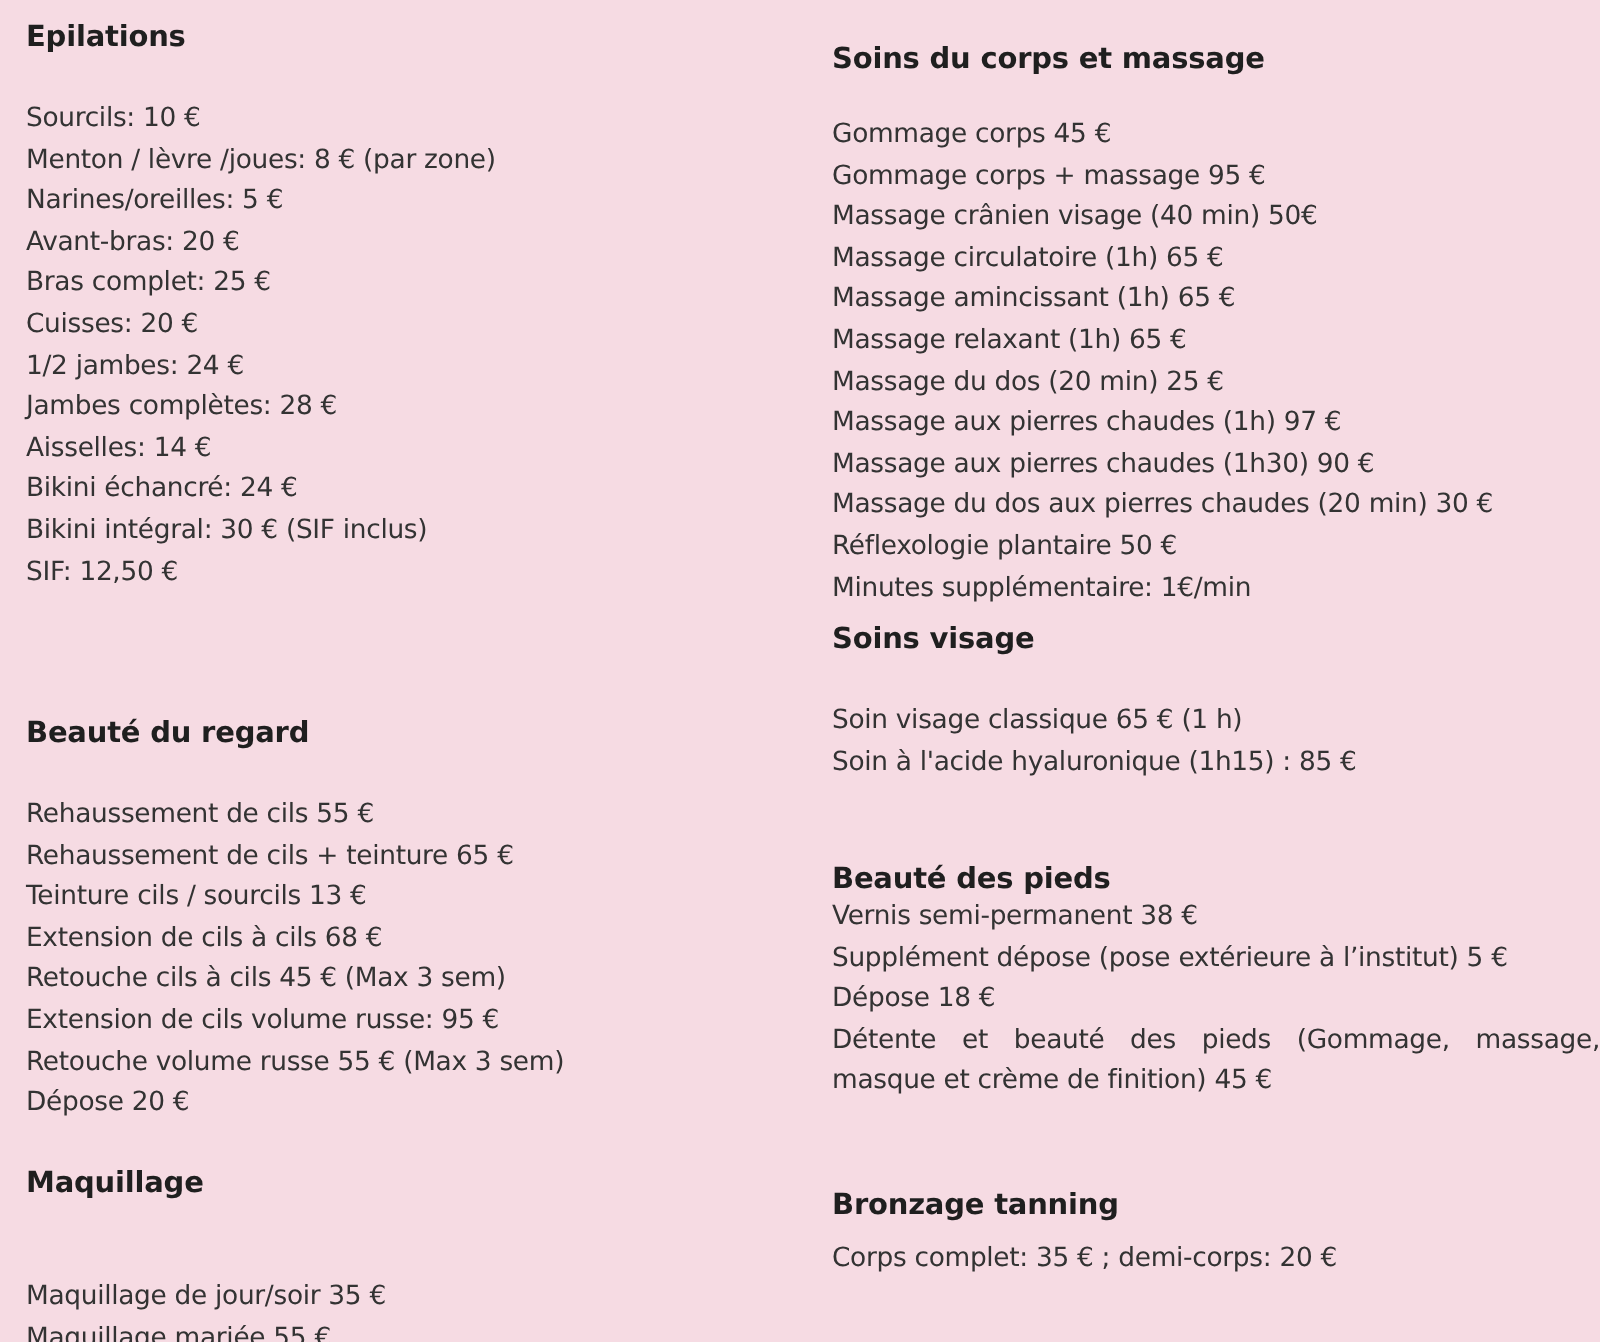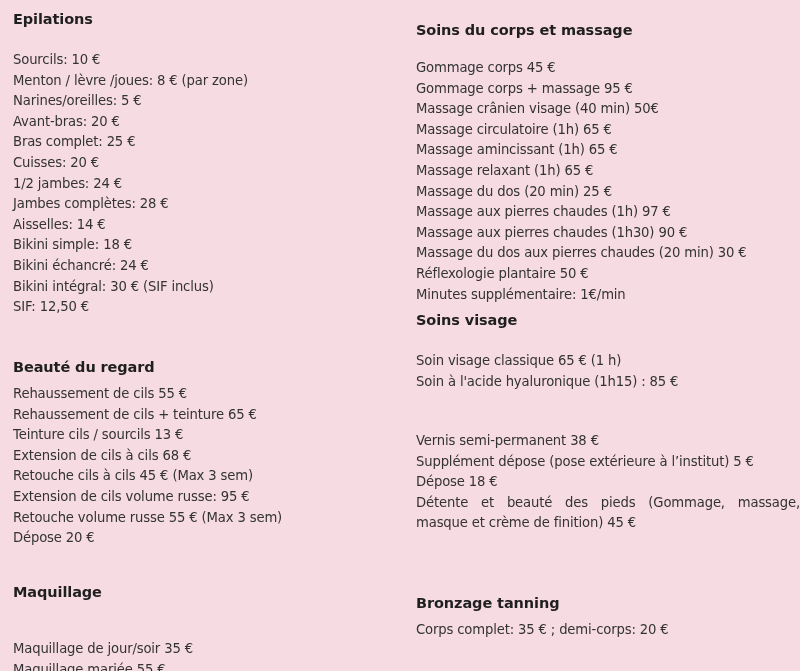--- a/index.html
+++ b/index.html
@@ -34,30 +34,29 @@
     <ul class="items" style="margin-top:22px">
       <li>Sourcils: 10 €</li>
       <li>Menton / lèvre /joues: 8 € (par zone)</li>
       <li>Narines/oreilles: 5 €</li>
       <li>Avant-bras: 20 €</li>
       <li>Bras complet: 25 €</li>
       <li>Cuisses: 20 €</li>
       <li>1/2 jambes: 24 €</li>
       <li>Jambes complètes: 28 €</li>
       <li>Aisselles: 14 €</li>
-      <li>Bikini simple: 18 €</li>
       <li>Bikini échancré: 24 €</li>
       <li>Bikini intégral: 30 € (SIF inclus)</li>
       <li>SIF: 12,50 €</li>
     </ul>
   </div>
 
   <div class="section" style="top:358px">
     <h2>Beauté du regard</h2>
-    <ul class="items" style="margin-top:8px">
+    <ul class="items" style="margin-top:22px">
       <li>Rehaussement de cils 55 €</li>
       <li>Rehaussement de cils + teinture 65 €</li>
       <li>Teinture cils / sourcils 13 €</li>
       <li>Extension de cils à cils 68 €</li>
       <li>Retouche cils à cils 45 € (Max 3 sem)</li>
       <li>Extension de cils volume russe: 95 €</li>
       <li>Retouche volume russe 55 € (Max 3 sem)</li>
       <li>Dépose 20 €</li>
     </ul>
   </div>
@@ -92,20 +91,21 @@
 
   <div class="section" style="top:311px">
     <h2>Soins visage</h2>
     <ul class="items" style="margin-top:22px">
       <li>Soin visage classique 65 € (1 h)</li>
       <li>Soin à l'acide hyaluronique (1h15) : 85 €</li>
     </ul>
   </div>
 
   <div class="section" style="top:431px">
+    <h2>Beauté des pieds</h2>
     <ul class="items" style="">
       <li>Vernis semi-permanent 38 €</li>
       <li>Supplément dépose (pose extérieure à l’institut) 5 €</li>
       <li>Dépose 18 €</li>
       <li class="wrap">Détente et beauté des pieds (Gommage, massage, masque et crème de finition) 45 €</li>
     </ul>
   </div>
 
   <div class="section" style="top:594px">
     <h2>Bronzage tanning</h2>

